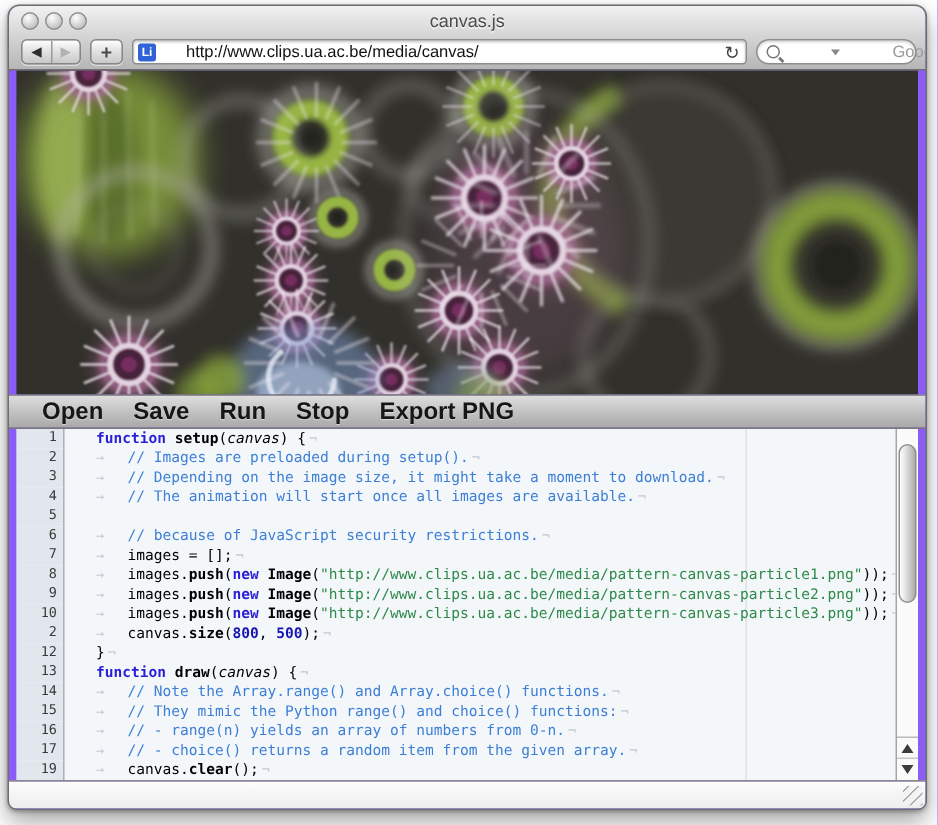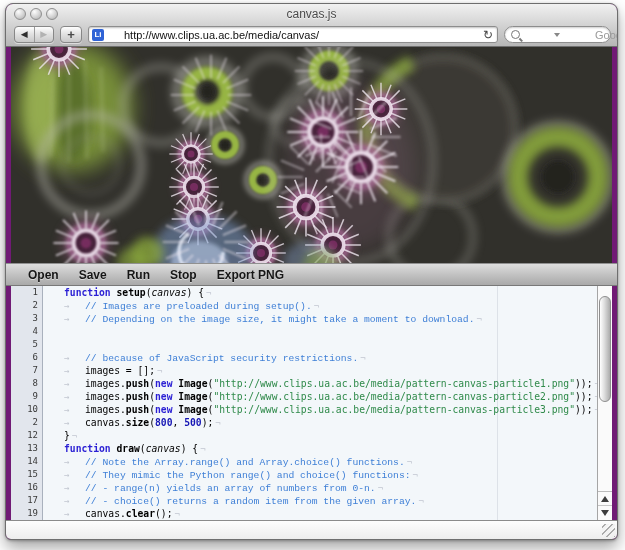--- a/index.html
+++ b/index.html
@@ -1,18 +1,18 @@
 <!DOCTYPE html>
 <html><head>
 <meta charset="utf-8">
 <style>
   html,body{margin:0;padding:0;}
   body{width:625px;height:550px;background:#ffffff;position:relative;overflow:hidden;
        font-family:"Liberation Sans",sans-serif;}
-  .window{position:absolute;left:5px;top:3px;width:613px;height:537px;background:#701a75;
+  .window{position:absolute;left:5px;top:3px;width:613px;height:537px;background:#8b5cf6;
           border:1px solid #6e6e6e;border-radius:8px 8px 6px 6px;overflow:hidden;
           box-shadow:0 8px 16px rgba(0,0,0,.35),0 1px 3px rgba(0,0,0,.3);
           display:flex;flex-direction:column;box-sizing:border-box;}
   
   .header{height:43px;flex:0 0 43px;background:linear-gradient(#f1f1f1,#d6d6d6 45%,#b6b6b6);
           border-bottom:1px solid #6f6f6f;position:relative;box-sizing:border-box;}
   .titlebar{height:20px;position:relative;}
   .lights{position:absolute;left:8px;top:4px;display:flex;gap:4px;}
   .light{width:12px;height:12px;border-radius:50%;border:1px solid #8f8f8f;box-sizing:border-box;
          background:radial-gradient(circle at 35% 28%,#fdfdfd,#d2d2d2 55%,#ababab);}
@@ -43,38 +43,38 @@
   .magcaret{width:0;height:0;border-left:3px solid transparent;border-right:3px solid transparent;
             border-top:4px solid #888;margin:1px 4px 0 3px;}
   .searchtext{font-size:11px;color:#9a9a9a;}
   
   .canvaswrap{height:216px;flex:0 0 216px;margin:0 5px;background:#31302b;overflow:hidden;}
   .canvaswrap svg{display:block;}
   
   .menubar{height:23px;flex:0 0 23px;background:linear-gradient(#dedede,#c2c2c2 50%,#a9a9a9);
            border-top:1px solid #909090;border-bottom:1px solid #787878;box-sizing:border-box;
            display:flex;align-items:center;padding-left:12px;}
-  .menubar .mitem{font-size:12px;font-weight:bold;color:#161616;padding:0 10px;cursor:default;
+  .menubar .mitem{font-size:16px;font-weight:bold;color:#161616;padding:0 10px;cursor:default;
                   text-shadow:0 1px 0 rgba(255,255,255,.45);}
   
   .codearea{height:234px;flex:0 0 234px;margin:0 5px;background:#f3f7fa;position:relative;
             display:flex;overflow:hidden;}
   .codelines{flex:1;position:relative;overflow:hidden;}
   .marginline{position:absolute;left:486px;top:0;bottom:0;width:1px;background:#dde2e8;}
   .cl{display:flex;height:13px;line-height:13px;position:relative;
       font-family:"DejaVu Sans Mono",monospace;font-size:9.7px;white-space:pre;}
   .g{flex:0 0 27px;text-align:right;padding-right:4px;background:#e2e6ed;
      border-right:1px solid #a9b1bd;color:#3a3a3a;font-size:9px;}
   .b{padding-left:21px;}
   .tabmark{display:inline-block;width:21px;color:#c2c7d1;font-size:9px;}
   .eol{color:#c2c7d1;font-size:9px;margin-left:2px;}
   .kw{color:#2a1fd4;font-weight:bold;}
   .fn{color:#000;font-weight:bold;}
   .it{font-style:italic;color:#000;}
-  .cm{color:#3e7fd6;font-family:Liberation Mono, monospace;}
+  .cm{color:#3e7fd6;}
   .str{color:#2f8a4a;}
   .num{color:#1515b4;font-weight:bold;}
   .pl{color:#000;}
   
   .vscroll{flex:0 0 15px;background:#fafafa;border-left:1px solid #a5a5a5;position:relative;box-sizing:border-box;}
   .thumb{position:absolute;left:1px;right:1px;top:10px;height:104px;border:1px solid #8e8e8e;
          border-radius:7px;background:linear-gradient(to right,#ffffff,#dcdcdc 45%,#ababab);}
   .sbarrows{position:absolute;left:0;right:0;bottom:0;height:28px;border-top:1px solid #bbb;}
   .sbtn{height:13px;display:flex;align-items:center;justify-content:center;}
   .sbtn+.sbtn{border-top:1px solid #c6c6c6;}
@@ -240,21 +240,21 @@
       <span class="mitem">Stop</span>
       <span class="mitem">Export PNG</span>
     </div>
 
   <div class="codearea">
     <div class="codelines">
       <div class="marginline"></div>
     <div class="cl"><span class="g">1</span><span class="b"><span class="kw">function</span><span class="pl"> </span><span class="fn">setup</span><span class="pl">(</span><span class="it">canvas</span><span class="pl">) {</span><span class="eol">¬</span></span></div>
         <div class="cl"><span class="g">2</span><span class="b"><span class="tabmark">→</span><span class="cm">// Images are preloaded during setup().</span><span class="eol">¬</span></span></div>
         <div class="cl"><span class="g">3</span><span class="b"><span class="tabmark">→</span><span class="cm">// Depending on the image size, it might take a moment to download.</span><span class="eol">¬</span></span></div>
-        <div class="cl"><span class="g">4</span></div>
+        <div class="cl"><span class="g">4</span><span class="b"><span class="tabmark">→</span><span class="cm">// The animation will start once all images are available.</span><span class="eol">¬</span></span></div>
         <div class="cl"><span class="g">5</span></div>
         <div class="cl"><span class="g">6</span><span class="b"><span class="tabmark">→</span><span class="cm">// because of JavaScript security restrictions.</span><span class="eol">¬</span></span></div>
         <div class="cl"><span class="g">7</span><span class="b"><span class="tabmark">→</span><span class="pl">images = [];</span><span class="eol">¬</span></span></div>
         <div class="cl"><span class="g">8</span><span class="b"><span class="tabmark">→</span><span class="pl">images.</span><span class="fn">push</span><span class="pl">(</span><span class="kw">new</span><span class="pl"> </span><span class="fn">Image</span><span class="pl">(</span><span class="str">"http://www.clips.ua.ac.be/media/pattern-canvas-particle1.png"</span><span class="pl">));</span><span class="eol">¬</span></span></div>
         <div class="cl"><span class="g">9</span><span class="b"><span class="tabmark">→</span><span class="pl">images.</span><span class="fn">push</span><span class="pl">(</span><span class="kw">new</span><span class="pl"> </span><span class="fn">Image</span><span class="pl">(</span><span class="str">"http://www.clips.ua.ac.be/media/pattern-canvas-particle2.png"</span><span class="pl">));</span><span class="eol">¬</span></span></div>
         <div class="cl"><span class="g">10</span><span class="b"><span class="tabmark">→</span><span class="pl">images.</span><span class="fn">push</span><span class="pl">(</span><span class="kw">new</span><span class="pl"> </span><span class="fn">Image</span><span class="pl">(</span><span class="str">"http://www.clips.ua.ac.be/media/pattern-canvas-particle3.png"</span><span class="pl">));</span><span class="eol">¬</span></span></div>
         <div class="cl"><span class="g">2</span><span class="b"><span class="tabmark">→</span><span class="pl">canvas.</span><span class="fn">size</span><span class="pl">(</span><span class="num">800</span><span class="pl">, </span><span class="num">500</span><span class="pl">);</span><span class="eol">¬</span></span></div>
         <div class="cl"><span class="g">12</span><span class="b"><span class="pl">}</span><span class="eol">¬</span></span></div>
         <div class="cl"><span class="g">13</span><span class="b"><span class="kw">function</span><span class="pl"> </span><span class="fn">draw</span><span class="pl">(</span><span class="it">canvas</span><span class="pl">) {</span><span class="eol">¬</span></span></div>
         <div class="cl"><span class="g">14</span><span class="b"><span class="tabmark">→</span><span class="cm">// Note the Array.range() and Array.choice() functions.</span><span class="eol">¬</span></span></div>

